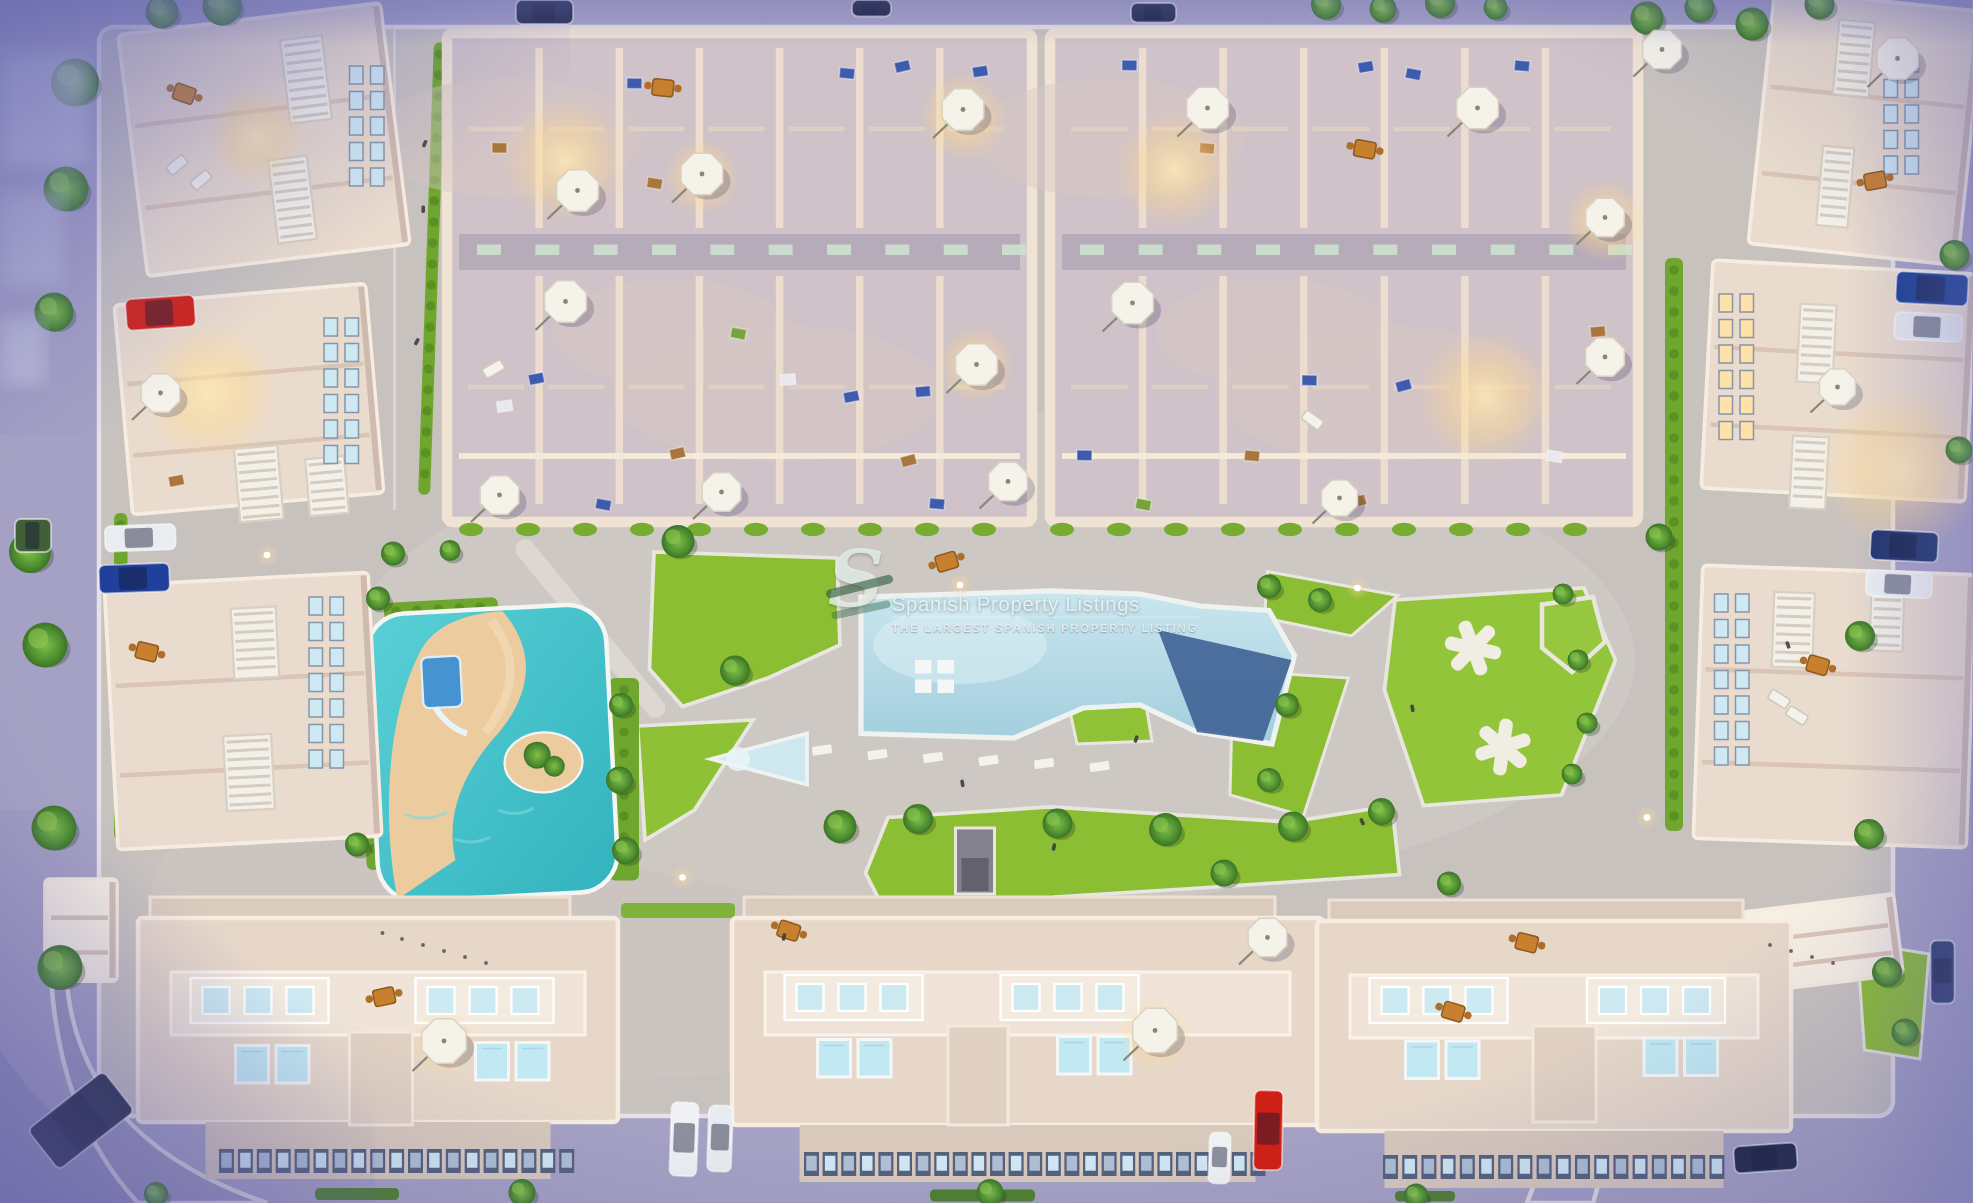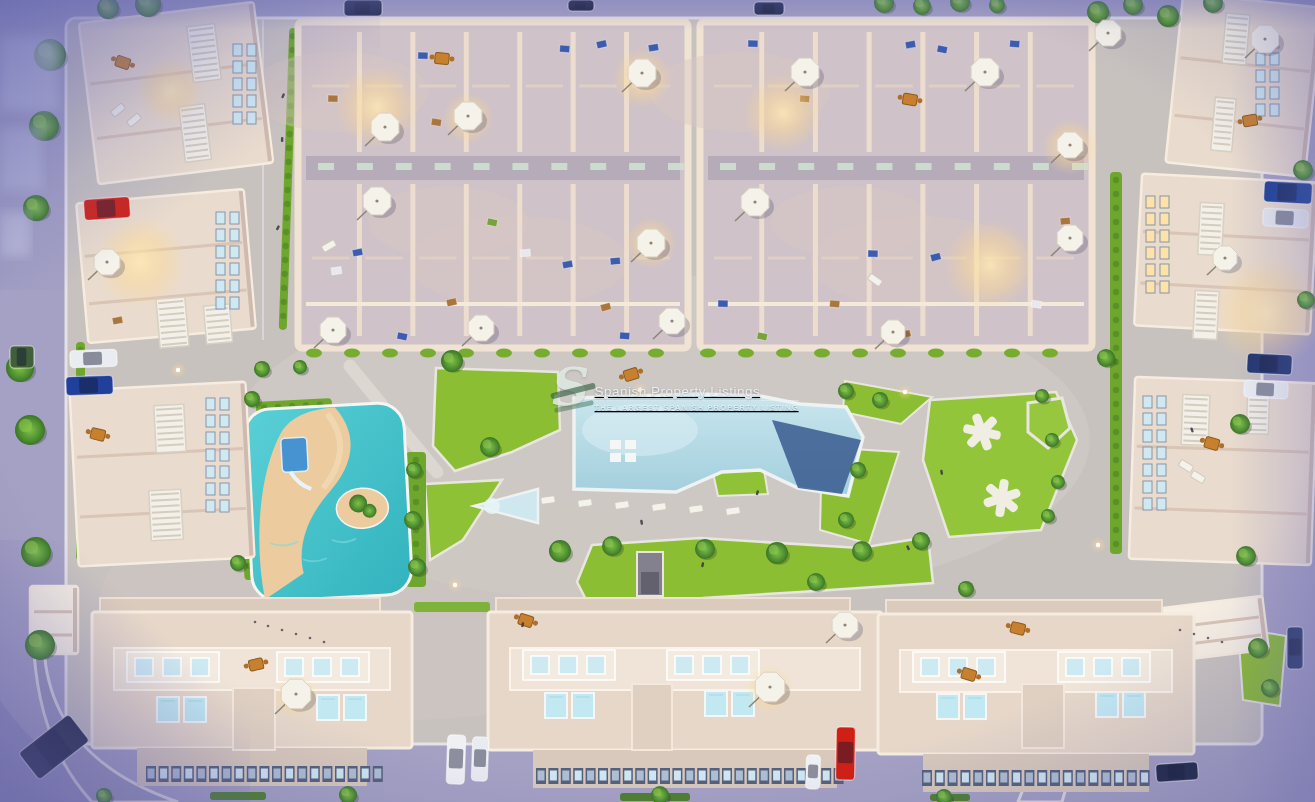--- a/index.html
+++ b/index.html
@@ -8,21 +8,21 @@
   .stage svg{position:absolute;left:0;top:0;}
   .watermark{position:absolute;left:552px;top:364px;display:flex;align-items:flex-start;
              gap:5px;pointer-events:none;z-index:5;}
   .wm-logo{position:relative;font:700 52px "DejaVu Serif",serif;font-style:italic;
            color:rgba(228,238,230,.85);line-height:.9;
            text-shadow:0 1px 2px rgba(40,60,50,.25);}
   .wm-logo::before{content:"";position:absolute;left:-2px;top:24px;width:46px;height:6px;
            background:#2e5c41;opacity:.62;transform:rotate(-14deg);border-radius:3px;}
   .wm-logo::after{content:"";position:absolute;left:2px;top:40px;width:40px;height:5px;
            background:#37684a;opacity:.45;transform:rotate(-12deg);border-radius:3px;}
-  .wm-text{margin-top:20px;text-decoration:underline;}
+  .wm-text{margin-top:31px;}
   .wm-title{font-weight:400;font-size:13.5px;letter-spacing:.5px;
             color:rgba(243,247,248,.85);text-shadow:0 1px 2px rgba(50,60,70,.45);
             border-bottom:1px solid rgba(240,244,247,.4);padding-bottom:1px;}
   .wm-subtitle{font-weight:700;font-size:7.5px;letter-spacing:1.15px;margin-top:2px;
             color:rgba(240,244,247,.8);text-shadow:0 1px 1px rgba(50,60,70,.4);}
 </style>
 </head>
 <body>
 
 <div class="stage">

